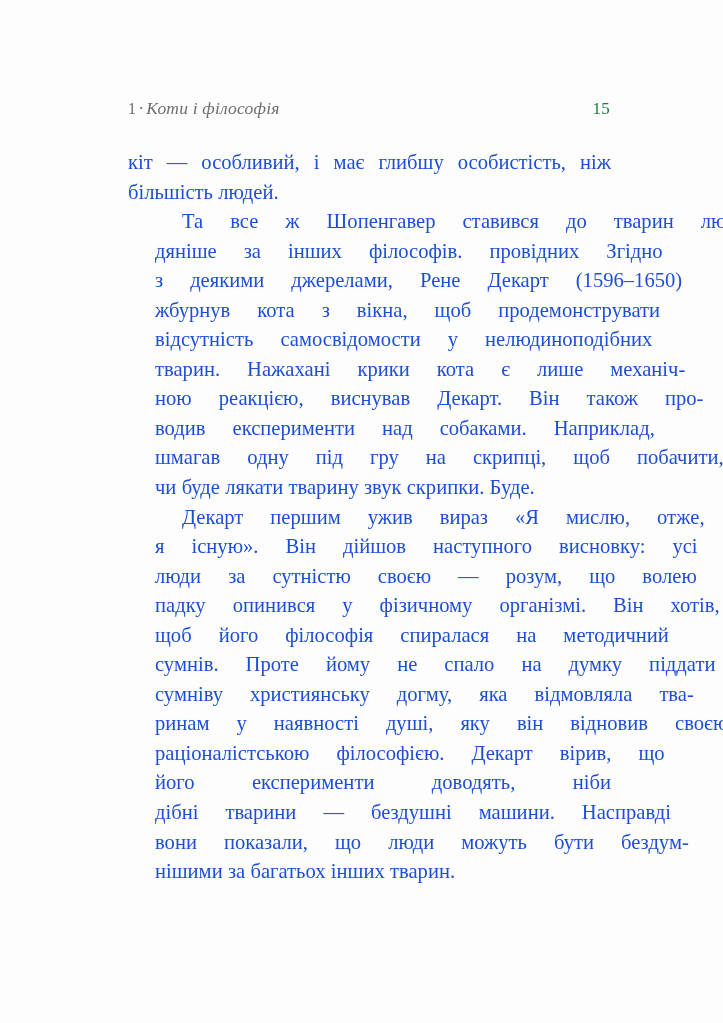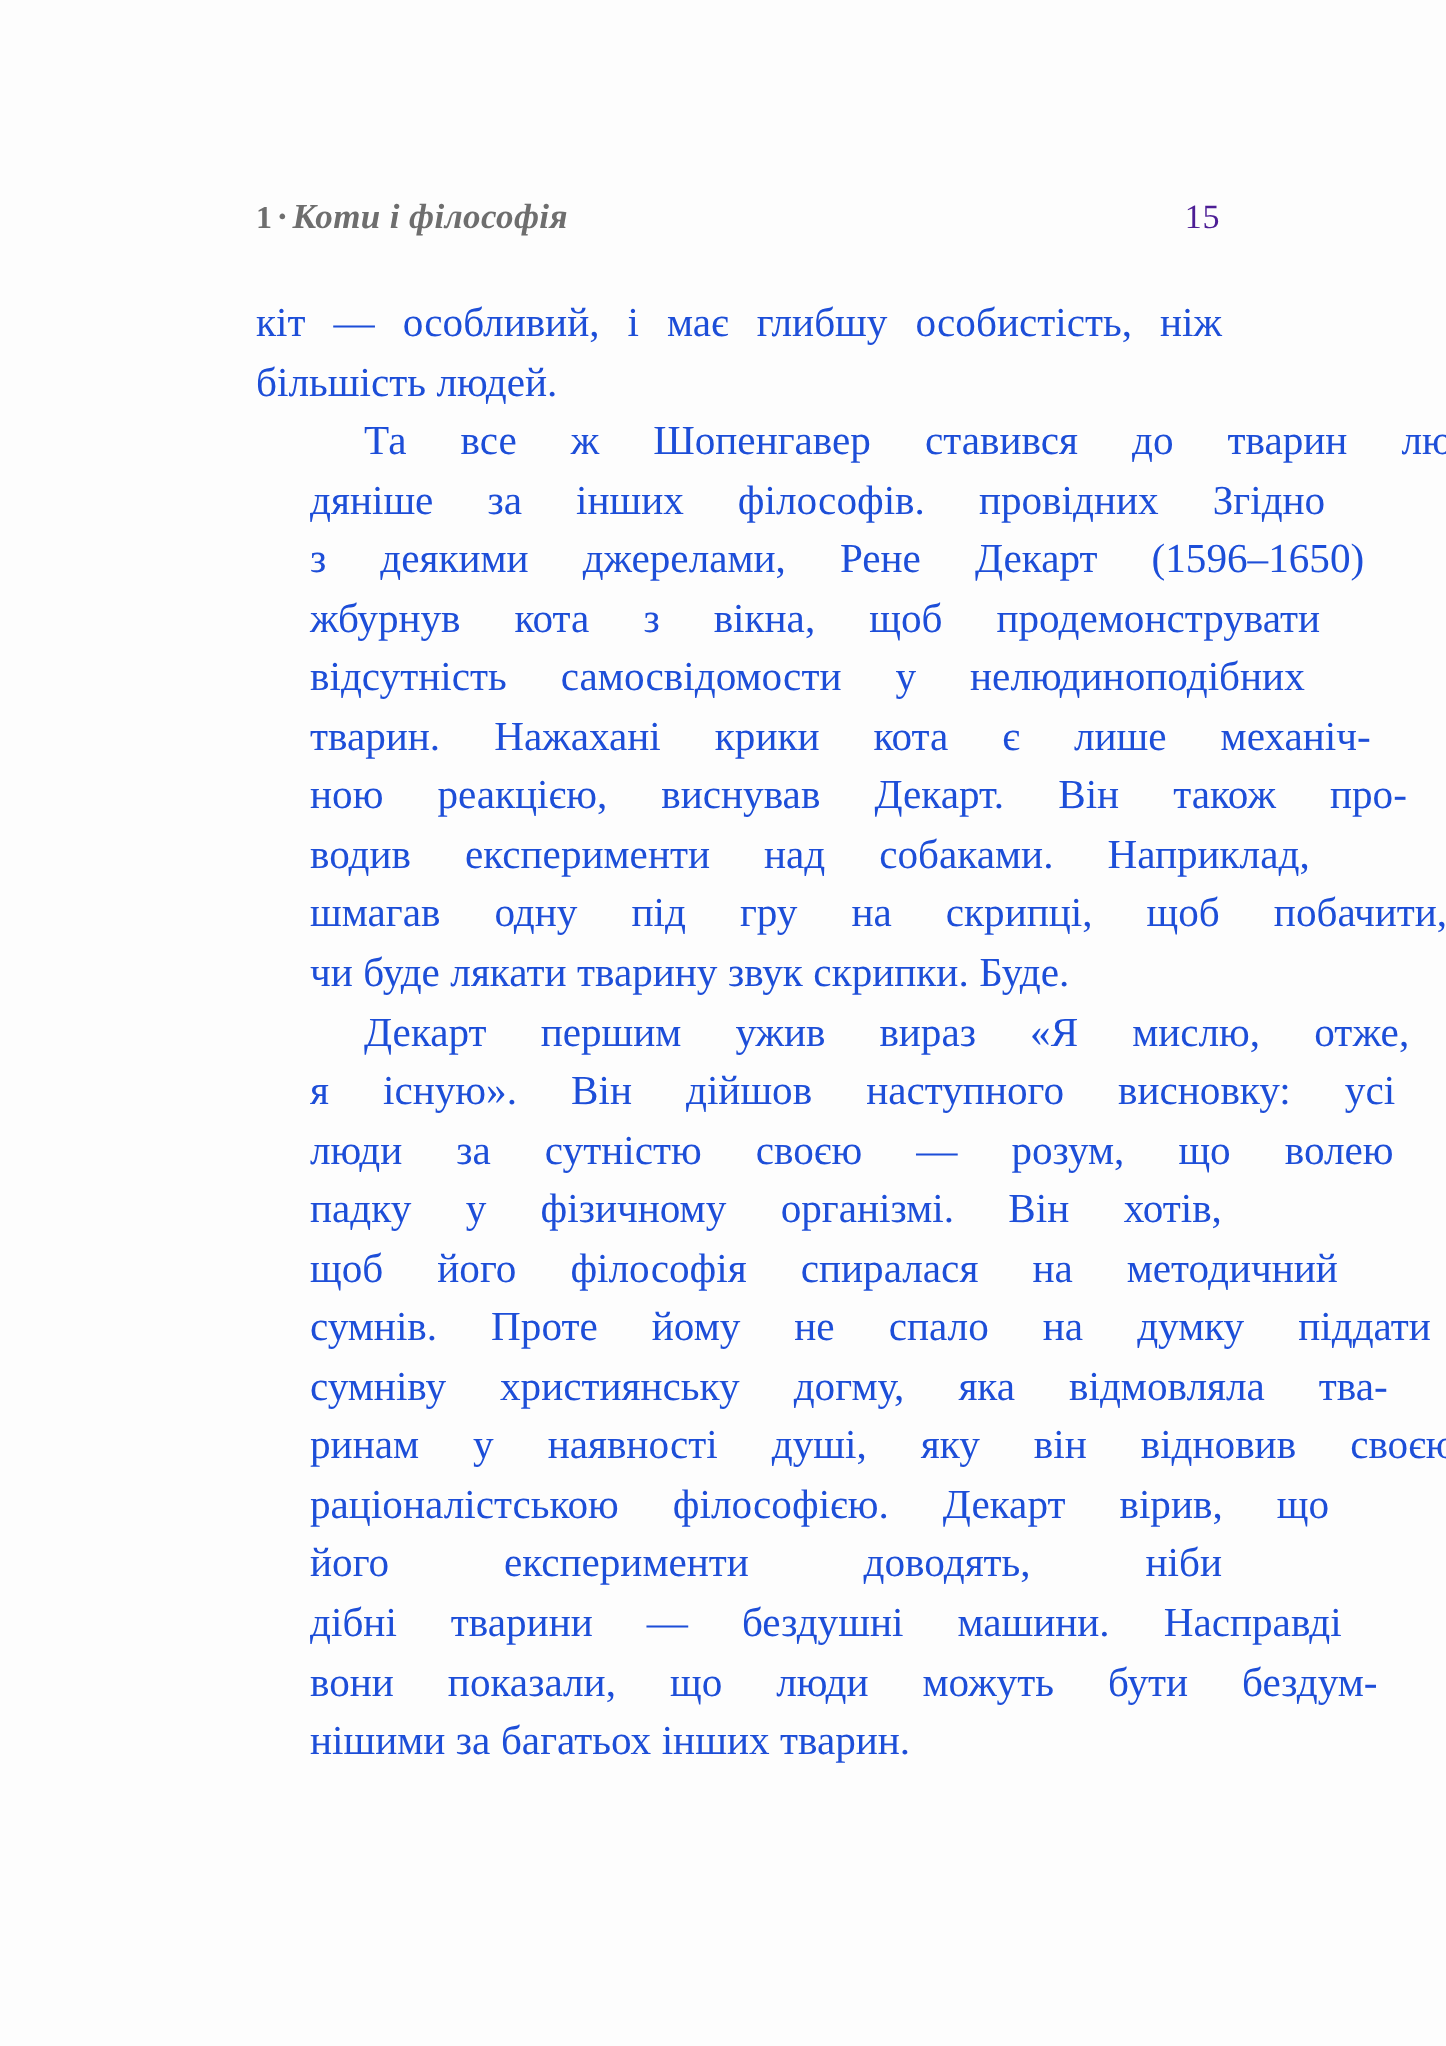--- a/index.html
+++ b/index.html
@@ -33,35 +33,34 @@
     display: flex;
     align-items: baseline;
     justify-content: space-between;
   }
   .running-header .folio-title {
     font-style: italic;
     font-size: 17.5px;
     letter-spacing: 0.2px;
     color: #6e6e6e;
     white-space: nowrap;
-    font-weight: bold;
   }
   .running-header .chapter-num {
     font-style: normal;
     font-size: 16px;
     color: #6e6e6e;
   }
   .running-header .sep-dot {
     font-style: normal;
     color: #6e6e6e;
     padding: 0 2px;
   }
   .running-header .page-number {
     font-size: 17px;
-    color: #4c1d95;
+    color: #15803d;
     letter-spacing: 0.3px;
   }
 
   
   .text-block {
     position: absolute;
     left: 128px;
     top: 148px;
     width: 483px;
   }
@@ -118,21 +117,21 @@
         <span class="line justified"><span class="w">тварин.</span><span class="w">Нажахані</span><span class="w">крики</span><span class="w">кота</span><span class="w">є</span><span class="w">лише</span><span class="w">механіч-</span></span>
         <span class="line justified"><span class="w">ною</span><span class="w">реакцією,</span><span class="w">виснував</span><span class="w">Декарт.</span><span class="w">Він</span><span class="w">також</span><span class="w">про-</span></span>
         <span class="line justified"><span class="w">водив</span><span class="w">експерименти</span><span class="w">над</span><span class="w">собаками.</span><span class="w">Наприклад,</span></span>
         <span class="line justified"><span class="w">шмагав</span><span class="w">одну</span><span class="w">під</span><span class="w">гру</span><span class="w">на</span><span class="w">скрипці,</span><span class="w">щоб</span><span class="w">побачити,</span></span>
         <span class="line">чи буде лякати тварину звук скрипки. Буде.</span>
       </p>
       <p class="para indented">
         <span class="line justified" style="padding-left: 27px;"><span class="w">Декарт</span><span class="w">першим</span><span class="w">ужив</span><span class="w">вираз</span><span class="w">«Я</span><span class="w">мислю,</span><span class="w">отже,</span></span>
         <span class="line justified"><span class="w">я</span><span class="w">існую».</span><span class="w">Він</span><span class="w">дійшов</span><span class="w">наступного</span><span class="w">висновку:</span><span class="w">усі</span></span>
         <span class="line justified"><span class="w">люди</span><span class="w">за</span><span class="w">сутністю</span><span class="w">своєю</span><span class="w">—</span><span class="w">розум,</span><span class="w">що</span><span class="w">волею</span><span class="w">ви-</span></span>
-        <span class="line justified"><span class="w">падку</span><span class="w">у</span><span class="w">фізичному</span><span class="w">організмі.</span><span class="w">Він</span><span class="w">хотів,</span></span>
+        <span class="line justified"><span class="w">падку</span><span class="w">опинився</span><span class="w">у</span><span class="w">фізичному</span><span class="w">організмі.</span><span class="w">Він</span><span class="w">хотів,</span></span>
         <span class="line justified"><span class="w">щоб</span><span class="w">його</span><span class="w">філософія</span><span class="w">спиралася</span><span class="w">на</span><span class="w">методичний</span></span>
         <span class="line justified"><span class="w">сумнів.</span><span class="w">Проте</span><span class="w">йому</span><span class="w">не</span><span class="w">спало</span><span class="w">на</span><span class="w">думку</span><span class="w">піддати</span></span>
         <span class="line justified"><span class="w">сумніву</span><span class="w">християнську</span><span class="w">догму,</span><span class="w">яка</span><span class="w">відмовляла</span><span class="w">тва-</span></span>
         <span class="line justified"><span class="w">ринам</span><span class="w">у</span><span class="w">наявності</span><span class="w">душі,</span><span class="w">яку</span><span class="w">він</span><span class="w">відновив</span><span class="w">своєю</span></span>
         <span class="line justified"><span class="w">раціоналістською</span><span class="w">філософією.</span><span class="w">Декарт</span><span class="w">вірив,</span><span class="w">що</span></span>
         <span class="line justified"><span class="w">його</span><span class="w">експерименти</span><span class="w">доводять,</span><span class="w">ніби</span></span>
         <span class="line justified"><span class="w">дібні</span><span class="w">тварини</span><span class="w">—</span><span class="w">бездушні</span><span class="w">машини.</span><span class="w">Насправді</span></span>
         <span class="line justified"><span class="w">вони</span><span class="w">показали,</span><span class="w">що</span><span class="w">люди</span><span class="w">можуть</span><span class="w">бути</span><span class="w">бездум-</span></span>
         <span class="line">нішими за багатьох інших тварин.</span>
       </p>

